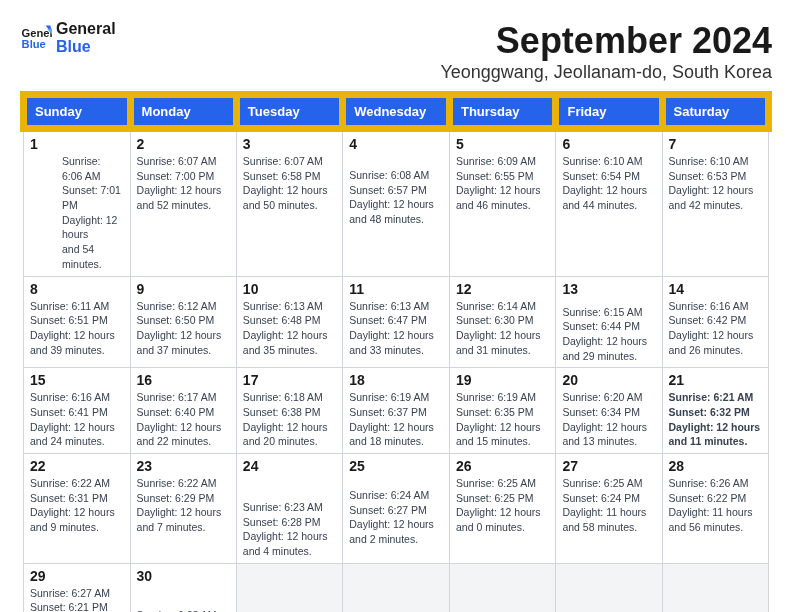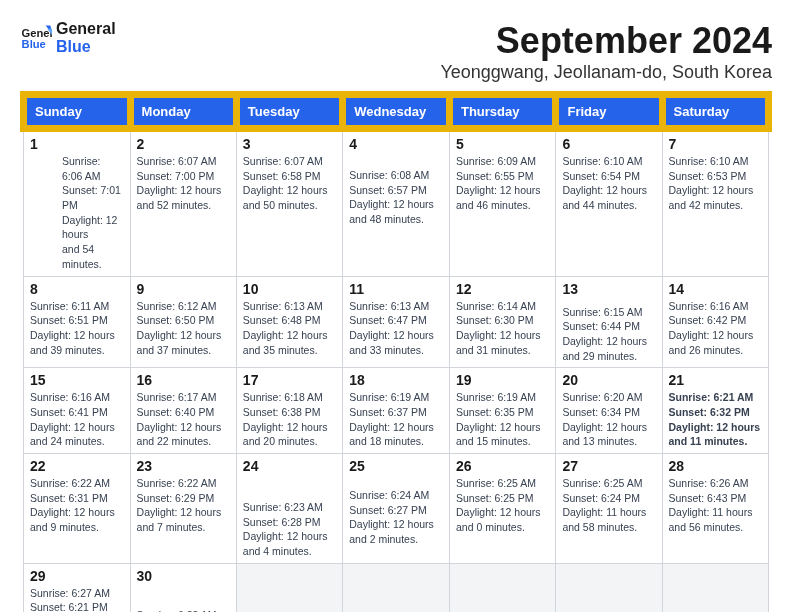--- a/index.html
+++ b/index.html
@@ -305,21 +305,21 @@
         <td>
           <span class="day-num">27</span>
           <div class="day-info" style="white-space: pre-line;">Sunrise: 6:25 AM
 Sunset: 6:24 PM
 Daylight: 11 hours
 and 58 minutes.</div>
         </td>
         <td>
           <span class="day-num">28</span>
           <div class="day-info" style="white-space: pre-line;">Sunrise: 6:26 AM
-Sunset: 6:43 PM
+Sunset: 6:22 PM
 Daylight: 11 hours
 and 56 minutes.</div>
         </td>
       </tr>
       <tr>
         <td>
           <span class="day-num">29</span>
           <div class="day-info" style="white-space: pre-line;">Sunrise: 6:27 AM
 Sunset: 6:21 PM
 Daylight: 11 hours

